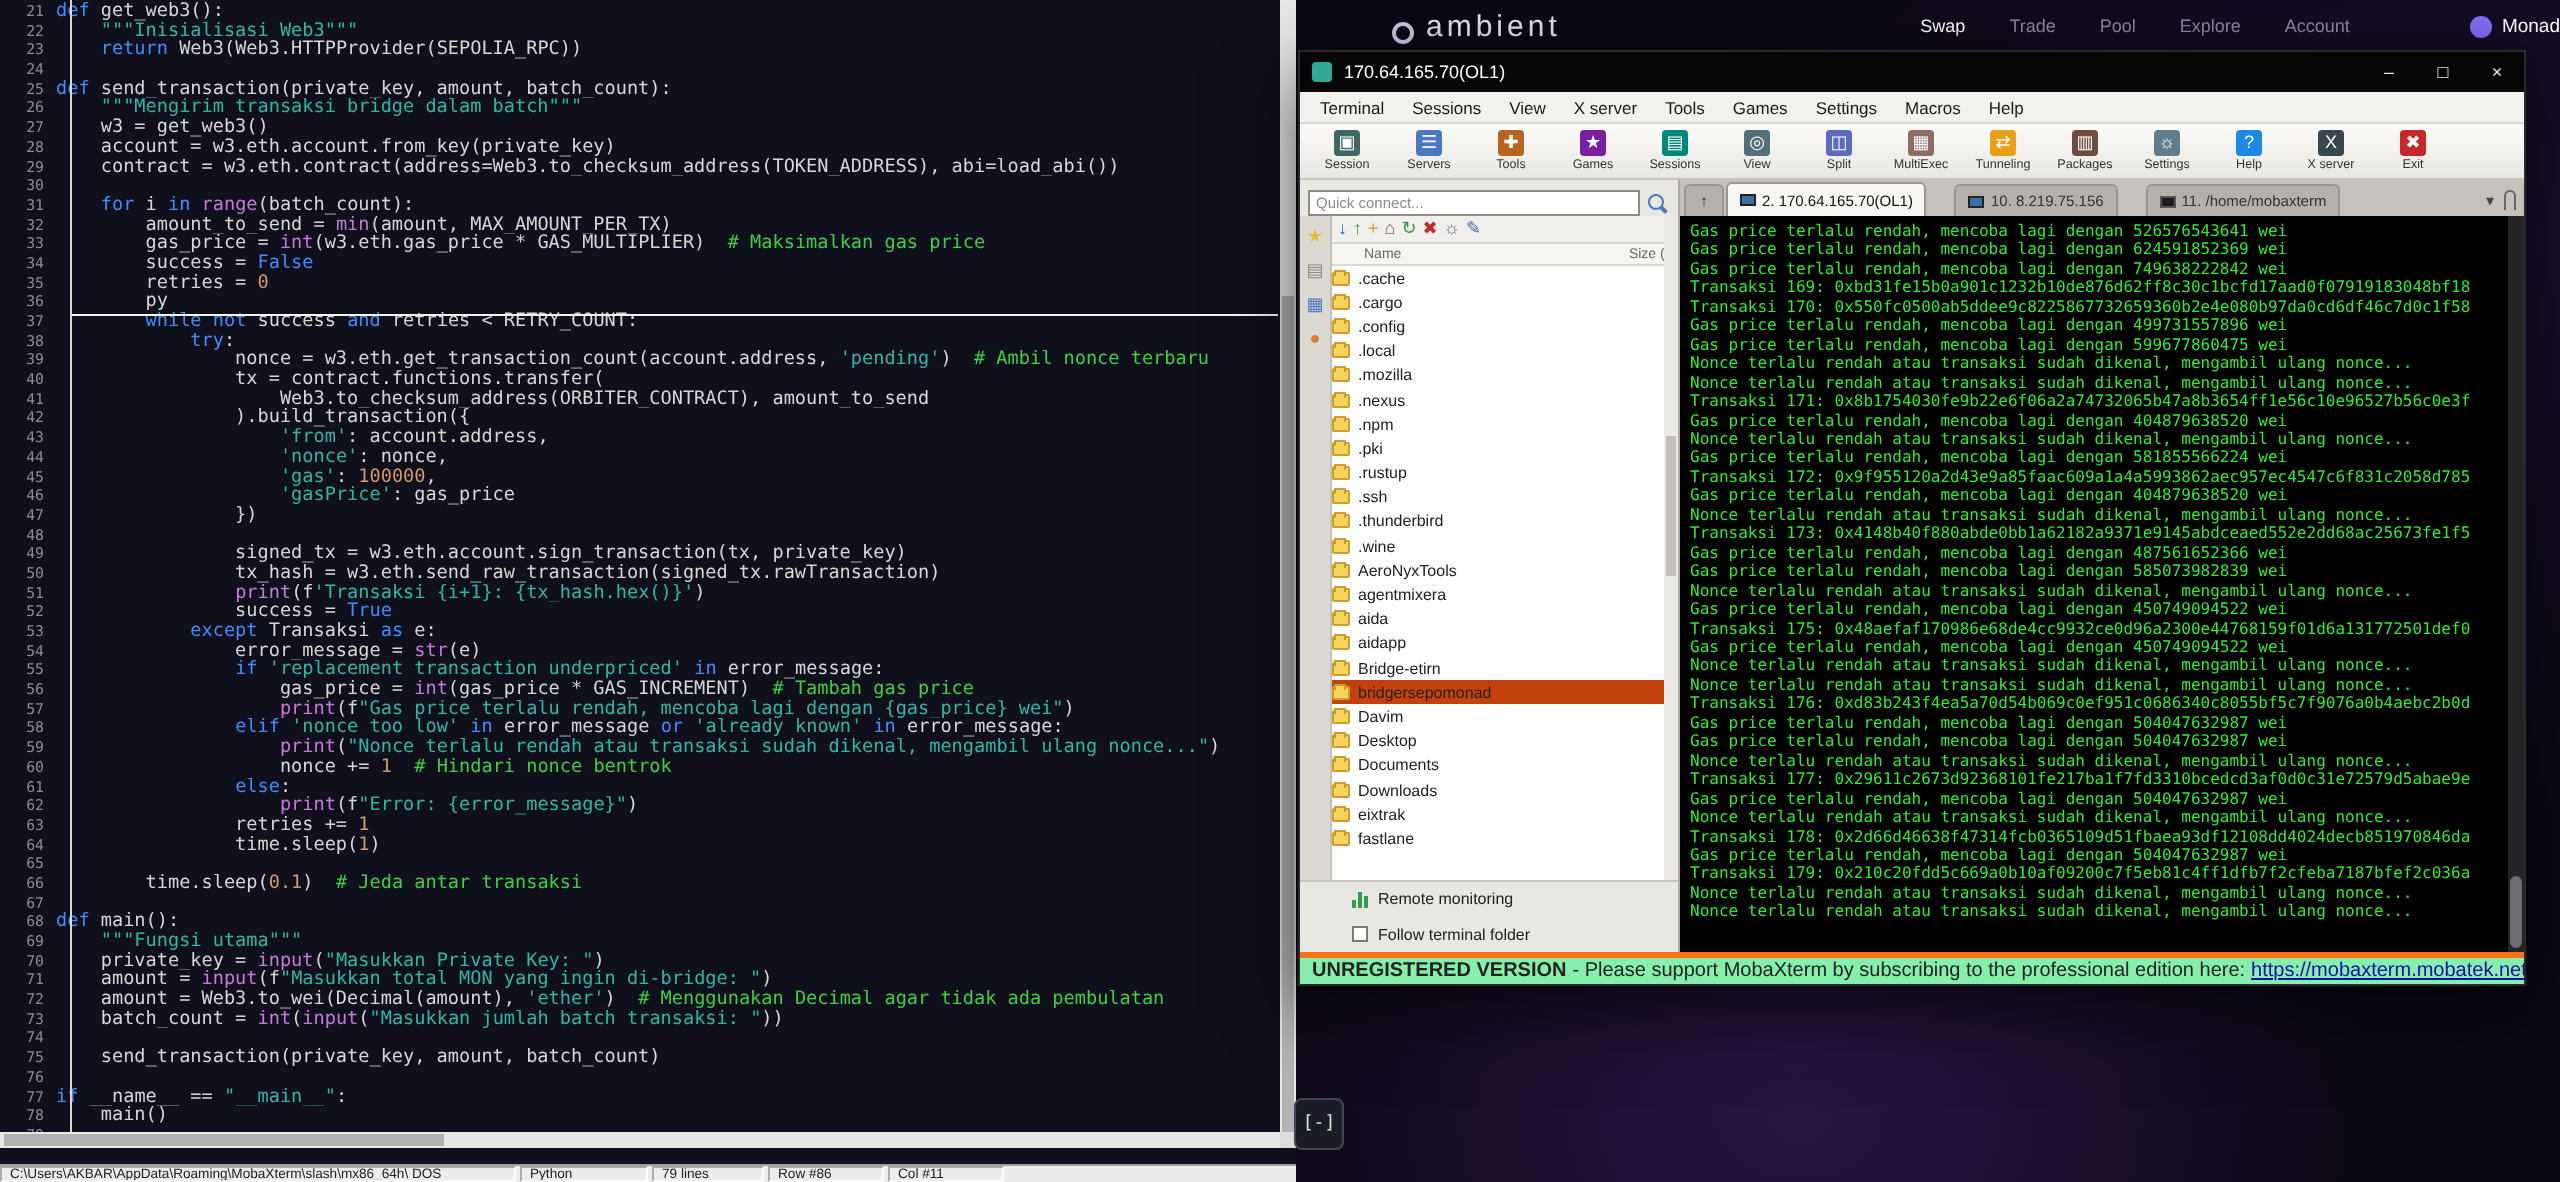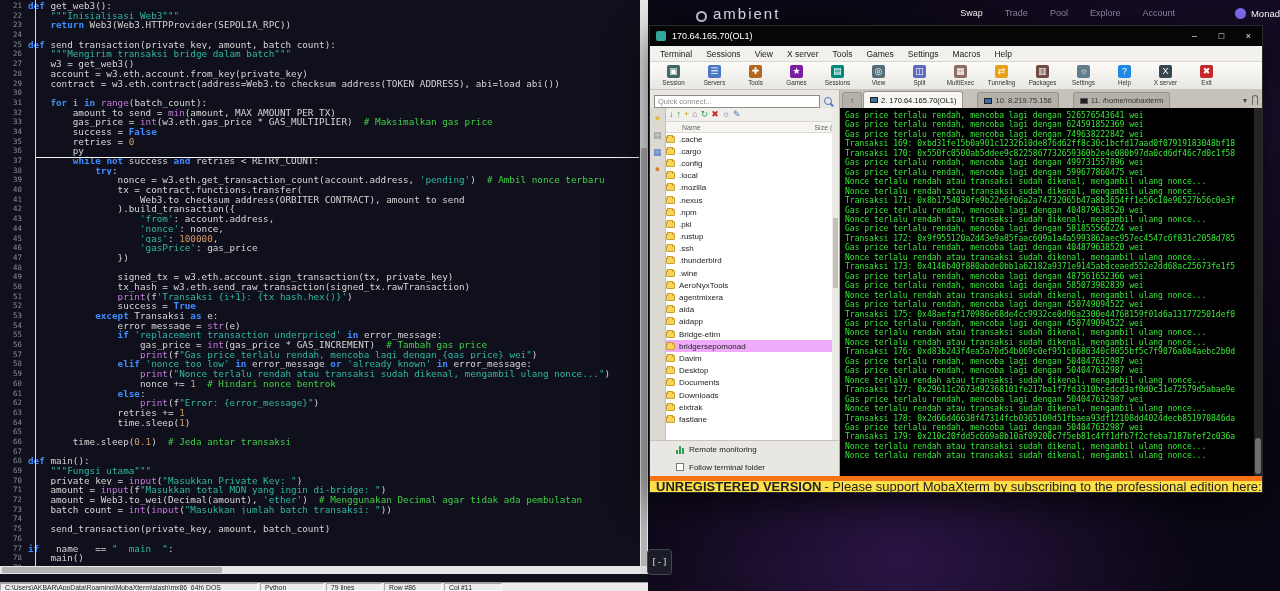--- a/index.html
+++ b/index.html
@@ -24,21 +24,21 @@
   .wallet{display:flex;align-items:center;gap:5px;margin-left:60px;white-space:nowrap}
   .wallet-logo{width:11px;height:11px;border-radius:50%;background:var(--monad-purple,#836ef9);display:inline-block}
   .wallet-label{color:#fff;font-size:9.5px}
 
   
   #editor{position:absolute;left:0;top:0;width:648px;height:582px;background:#10101c;overflow:hidden}
   #code-lines{position:absolute;left:0;top:1px;right:8px}
   .code-row{display:flex;height:9.7px;white-space:pre;font-family:"DejaVu Sans Mono",monospace;font-size:9.3px;line-height:9.7px}
   .ln{width:28px;text-align:right;padding-right:6px;color:#8b8b97;font-size:7.4px;flex:none}
   .code-text{flex:1;overflow:hidden}
-  .tok-k{color:var(--keyword-blue,#3f8cff);font-weight:bold}
+  .tok-k{color:var(--keyword-blue,#3f8cff);font-weight:normal}
   .tok-d{color:var(--string-teal,#2fb7a3)}
   .tok-c{color:var(--comment-green,#3fcf45)}
   .tok-b{color:var(--builtin-magenta,#c678dd)}
   .tok-n{color:var(--number-orange,#d19a66)}
   .tok-t{color:#d6d6d6}
   .gutter-divider{position:absolute;left:35px;top:0;bottom:16px;width:1px;background:#d9d9d9}
   .caret-rule{position:absolute;left:36px;right:9px;top:157px;height:1px;background:#f5f5f5}
   .vscroll{position:absolute;right:0;top:0;width:8px;bottom:16px;background:#e6e6e6}
   .vscroll .thumb{position:absolute;left:1px;right:1px;top:148px;height:420px;background:#b3b3b3}
   .hscroll{position:absolute;left:0;right:8px;bottom:8px;height:8px;background:#e6e6e6}
@@ -79,21 +79,21 @@
   .strip-ic{font-size:9px;line-height:10px;cursor:pointer}
 
   .file-panel{flex:1;display:flex;flex-direction:column;background:#fff;min-width:0;position:relative}
   .sftp-toolbar{height:14px;flex:none;background:#f1efeb;border-bottom:1px solid #d8d5d0;display:flex;align-items:center;gap:3px;padding:0 3px}
   .sftp-ic{font-size:9px;line-height:11px;cursor:pointer}
   .cols{height:11px;flex:none;background:#f6f5f2;border-bottom:1px solid #dcd9d3;display:flex;align-items:center;font-size:7px;color:#666}
   .col-name{padding-left:16px}
   .col-size{margin-left:auto;padding-right:2px;white-space:nowrap;overflow:hidden}
   #folder-list{flex:1;overflow:hidden;position:relative}
   .f-row{height:12.2px;display:flex;align-items:center;gap:4px;font-size:8px;color:#222;cursor:pointer;white-space:nowrap}
-  .f-row.selected{background:#f0abfc}
+  .f-row.selected{background:#c2410c}
   .folder-ic{width:9px;height:7px;background:#f7d35f;border:1px solid #c9a02a;border-radius:1px;position:relative;flex:none}
   .folder-ic::before{content:'';position:absolute;left:0;top:-2px;width:4px;height:2px;background:#f7d35f;border:1px solid #c9a02a;border-bottom:none}
   .list-scroll{position:absolute;right:0;top:0;width:7px;bottom:0;background:#eceae6}
   .list-scroll .thumb{position:absolute;left:1px;right:1px;top:110px;height:70px;background:#c2bfb9}
 
   .remote-row{height:18px;flex:none;background:#e9e7e2;border-top:1px solid #c8c5bf;display:flex;align-items:center;gap:5px;padding-left:26px;cursor:pointer}
   .mini-chart{display:flex;align-items:flex-end;gap:1px;height:9px}
   .mini-chart span{width:2px;background:#2e9e4f;display:block}
   .mini-chart .b1{height:4px}.mini-chart .b2{height:8px}.mini-chart .b3{height:6px}
   .remote-label{font-size:8px;color:#222}
@@ -110,21 +110,21 @@
   .tab-ic.shell{background:#1d1d1d;border-color:#555}
   .tab-aux{position:absolute;right:4px;bottom:3px;display:flex;align-items:center;gap:5px}
   .chev{font-size:8px;color:#444;cursor:pointer}
   .clip{width:6px;height:10px;border:1.3px solid #666;border-bottom:none;border-radius:3px 3px 0 0;cursor:pointer}
 
   #terminal{flex:1;background:#000;position:relative;overflow:hidden;padding:3px 10px 0 5px}
   .term-line{font-family:"DejaVu Sans Mono",monospace;font-size:8px;line-height:9.45px;color:var(--terminal-green,#35e835);white-space:pre;overflow:hidden}
   .term-scroll{position:absolute;right:0;top:0;bottom:0;width:8px;background:#242424}
   .term-scroll .thumb{position:absolute;left:1px;right:1px;bottom:2px;height:36px;background:#6e6e6e;border-radius:3px}
 
-  .win-footer{height:16px;flex:none;background:#fde047;border-top:5px solid #f97316;display:flex;align-items:center;padding-left:6px;font-size:13px;color:#222;white-space:nowrap;overflow:hidden}
+  .win-footer{height:16px;flex:none;background:#86efac;border-top:3px solid #f97316;display:flex;align-items:center;padding-left:6px;font-size:10px;color:#222;white-space:nowrap;overflow:hidden}
   .win-footer b{margin-right:3px}
   .win-footer a{color:#1a0dab;text-decoration:underline;margin-left:3px}
 
   
   #corner-badge{position:absolute;left:647px;top:549px;width:25px;height:26px;background:#1c1c28;border:1px solid #454552;border-radius:4px;color:#cfe8cf;font-family:"DejaVu Sans Mono",monospace;font-size:9px;display:flex;align-items:center;justify-content:center;cursor:pointer}
 </style>
 </head>
 <body>
 
 <div class="hdr">

